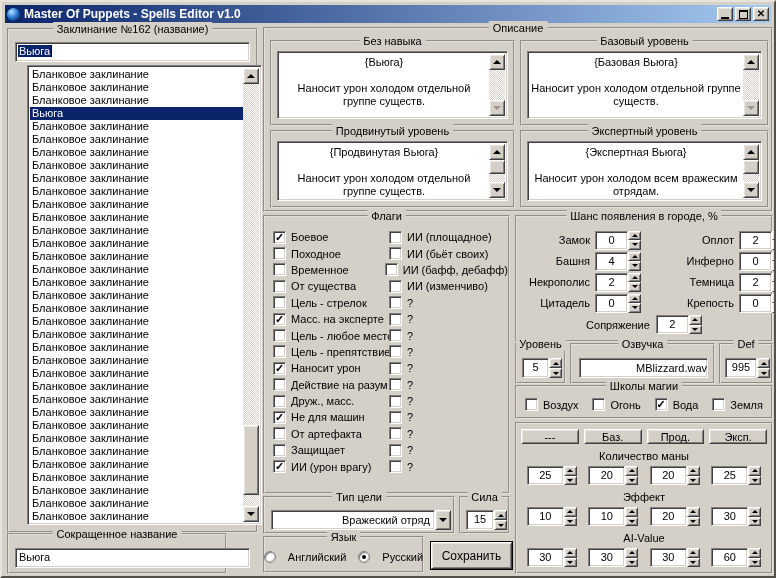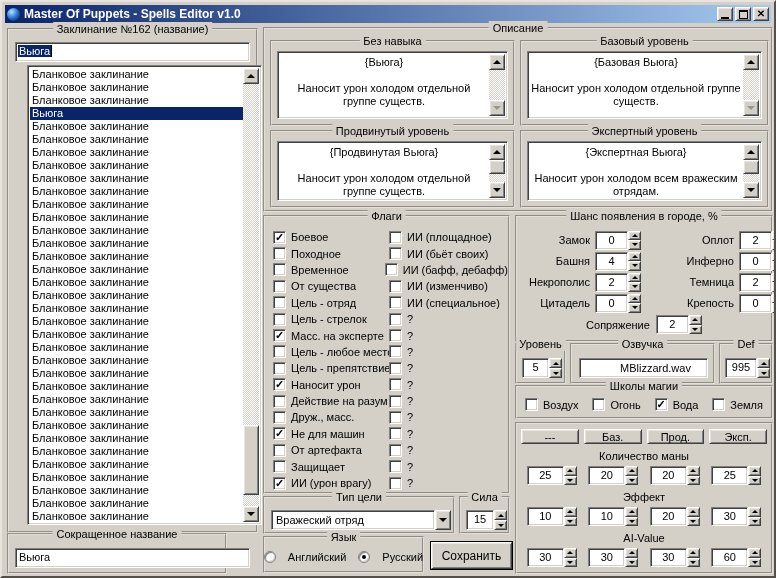--- a/index.html
+++ b/index.html
@@ -108,37 +108,37 @@
   .spin-hold { width:46px; height:19px; }
   .spin { display:flex; width:100%; height:100%; }
   .spin-ed { flex:1; text-align:center; padding-top:2px; overflow:hidden; white-space:nowrap; }
   .spin-btns { width:13px; display:flex; flex-direction:column; }
   .spin-b { flex:1; display:flex; align-items:center; justify-content:center; }
   
   .grp-level { left:513px; top:341px; width:51px; height:41px; }
   .level-mount { position:absolute; left:5px; top:13px; width:40px; height:20px; }
   .grp-sound { left:568px; top:341px; width:145px; height:41px; }
   .sound-input { position:absolute; left:7px; top:13px; width:129px; height:20px;
-    text-align:left; padding-top:3px; white-space:nowrap; overflow:hidden;padding-left:40px; }
+    text-align:right; padding-top:3px; white-space:nowrap; overflow:hidden;padding-left:40px; }
   .grp-def { left:717px; top:341px; width:54px; height:41px; }
   .def-mount { position:absolute; left:4px; top:13px; width:45px; height:20px; }
   
   .grp-schools { left:513px; top:383px; width:258px; height:34px; }
   .schools-row { position:absolute; left:8px; right:8px; top:11px; display:flex; justify-content:space-between; }
   
   .panel-table { left:513px; top:420px; width:258px; height:152px; padding:5px 4px 0; }
   .stats-headers { display:grid; grid-template-columns:repeat(4,1fr); gap:5px; }
   .hdr-btn { height:15px; display:flex; align-items:center; justify-content:center; }
   .stats-row-label { text-align:center; margin-top:6px; height:13px; }
   .stats-row { display:grid; grid-template-columns:repeat(4,1fr); margin-top:3px; }
   .stats-row .spin-hold { width:50px; height:19px; justify-self:center; }
   
   .grp-target { left:261px; top:494px; width:192px; height:38px; }
   .combo { position:absolute; left:6px; top:12px; width:180px; height:20px; display:flex; }
-  .combo-text { flex:1; padding:3px 4px; white-space:nowrap; overflow:hidden; }
+  .combo-text { flex:1; padding:3px 4px; white-space:nowrap; overflow:hidden;text-align:right; }
   .combo-btn { width:16px; display:flex; align-items:center; justify-content:center; }
   .grp-power { left:457px; top:494px; width:51px; height:38px; }
   .power-mount { position:absolute; left:5px; top:12px; width:41px; height:20px; }
   .grp-lang { left:261px; top:534px; width:161px; height:37px; }
   .lang-row { position:absolute; left:4px; right:4px; top:13px; display:flex; justify-content:center; gap:12px; }
   .radio-item { display:inline-flex; align-items:center; gap:12px; white-space:nowrap; }
   .radio { width:12px; height:12px; border-radius:50%; background:#fff;
     border:1px solid #808080; box-shadow: inset 1px 1px 1px rgba(64,64,64,.7), inset -1px -1px 0 #d4d0c8;
     display:flex; align-items:center; justify-content:center; }
   .radio-dot { width:4px; height:4px; border-radius:50%; background:#000; }
@@ -335,30 +335,20 @@
           </label>
         </div>
         <div class="flag-row">
           <label class="cb">
             <span class="cbox sunken"></span>
             <span class="cb-lbl">От существа</span>
           </label>
           <label class="cb">
             <span class="cbox sunken"></span>
             <span class="cb-lbl">ИИ (изменчиво)</span>
-          </label>
-        </div>
-        <div class="flag-row">
-          <label class="cb">
-            <span class="cbox sunken"></span>
-            <span class="cb-lbl">Цель - отряд</span>
-          </label>
-          <label class="cb">
-            <span class="cbox sunken"></span>
-            <span class="cb-lbl">ИИ (специальное)</span>
           </label>
         </div>
         <div class="flag-row">
           <label class="cb">
             <span class="cbox sunken"></span>
             <span class="cb-lbl">Цель - стрелок</span>
           </label>
           <label class="cb">
             <span class="cbox sunken"></span>
             <span class="cb-lbl">?</span>

